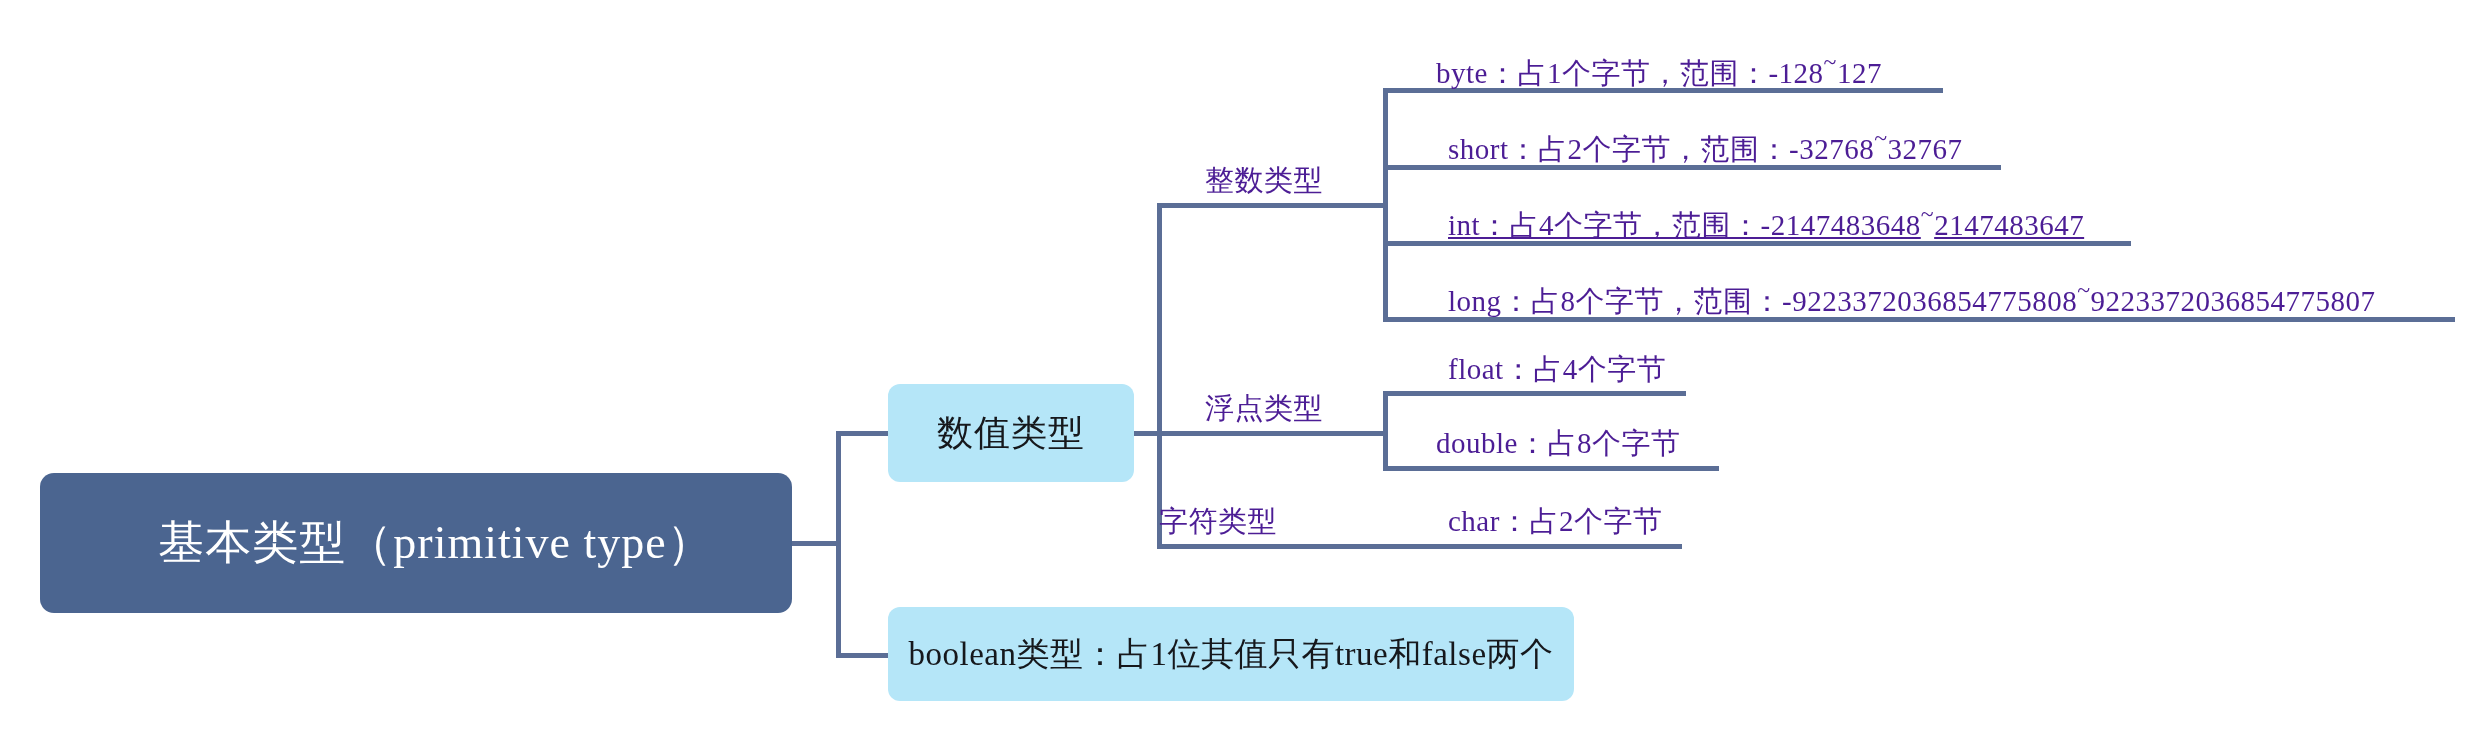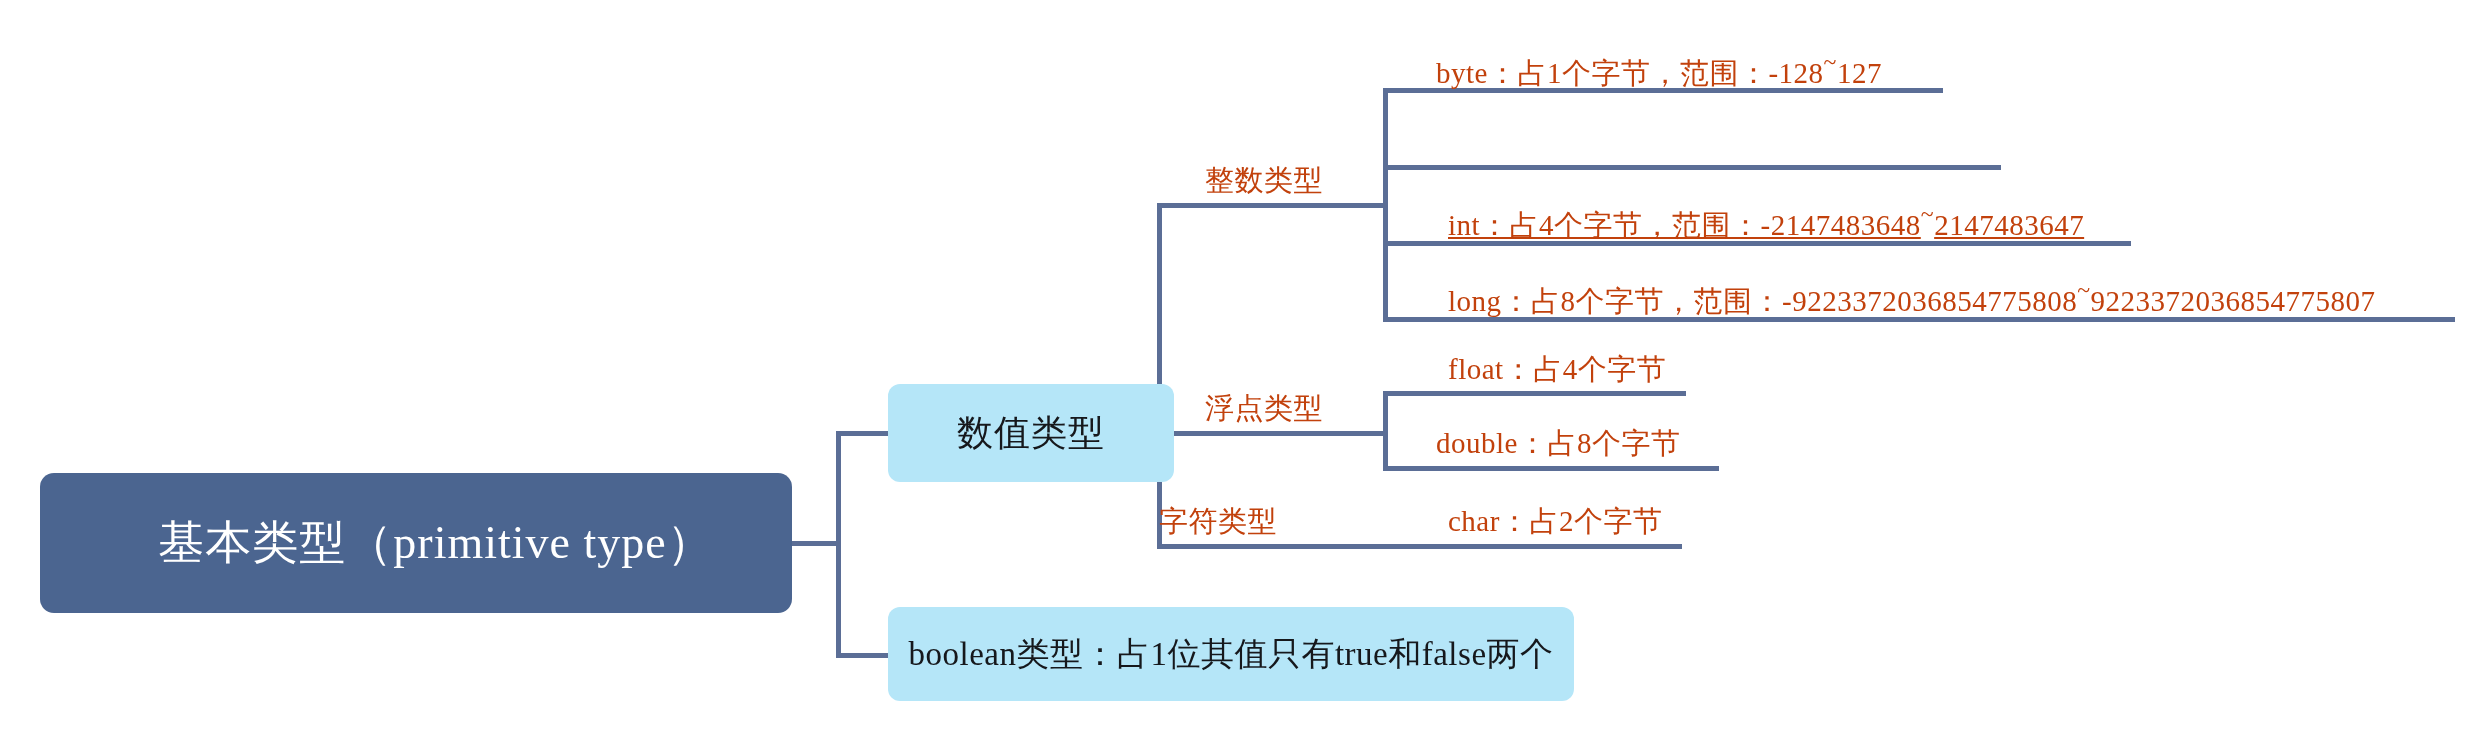--- a/index.html
+++ b/index.html
@@ -44,21 +44,21 @@
   }
 
   .branch-node {
     background: #b5e6f8;
     border-radius: 12px;
     justify-content: center;
   }
   .numeric-node {
     left: 888px;
     top: 384px;
-    width: 286px;
+    width: 246px;
     height: 98px;
   }
   .numeric-node .label {
     color: #16181c;
     font-size: 36px;
     letter-spacing: 1px;
   }
   .boolean-node {
     left: 888px;
     top: 607px;
@@ -68,21 +68,21 @@
   .boolean-node .label {
     color: #16181c;
     font-size: 33px;
     letter-spacing: 0.5px;
   }
 
   
   .text-item {
     position: absolute;
     white-space: nowrap;
-    color: #c2410c;
+    color: #4c1d95;
     font-size: 29px;
     letter-spacing: 0.5px;
     line-height: 1;
   }
   .mid-item { font-size: 29px; }
   .leaf-item { font-size: 29px; }
   .tilde {
     display: inline-block;
     vertical-align: 0.55em;
     font-size: 0.82em;
@@ -134,20 +134,23 @@
     <span class="label">boolean类型：占1位其值只有true和false两个</span>
   </div>
 
   <div class="text-item mid-item" style="left:1205px; top:166px;">整数类型</div>
   <div class="text-item mid-item" style="left:1205px; top:394px;">浮点类型</div>
   <div class="text-item mid-item" style="left:1159px; top:507px;">字符类型</div>
 
   <div class="text-item leaf-item" style="left:1436px; top:51px;">
     <span>byte：占1个字节，范围：-128</span><span class="tilde">~</span><span>127</span>
   </div>
+  <div class="text-item leaf-item" style="left:1448px; top:127px;">
+    <span>short：占2个字节，范围：-32768</span><span class="tilde">~</span><span>32767</span>
+  </div>
   <div class="text-item leaf-item" style="left:1448px; top:203px;text-decoration:underline;">
     <span>int：占4个字节，范围：-2147483648</span><span class="tilde">~</span><span>2147483647</span>
   </div>
   <div class="text-item leaf-item" style="left:1448px; top:279px;">
     <span>long：占8个字节，范围：-9223372036854775808</span><span class="tilde">~</span><span>9223372036854775807</span>
   </div>
 
   <div class="text-item leaf-item" style="left:1448px; top:355px;">
     <span>float：占4个字节</span>
   </div>

